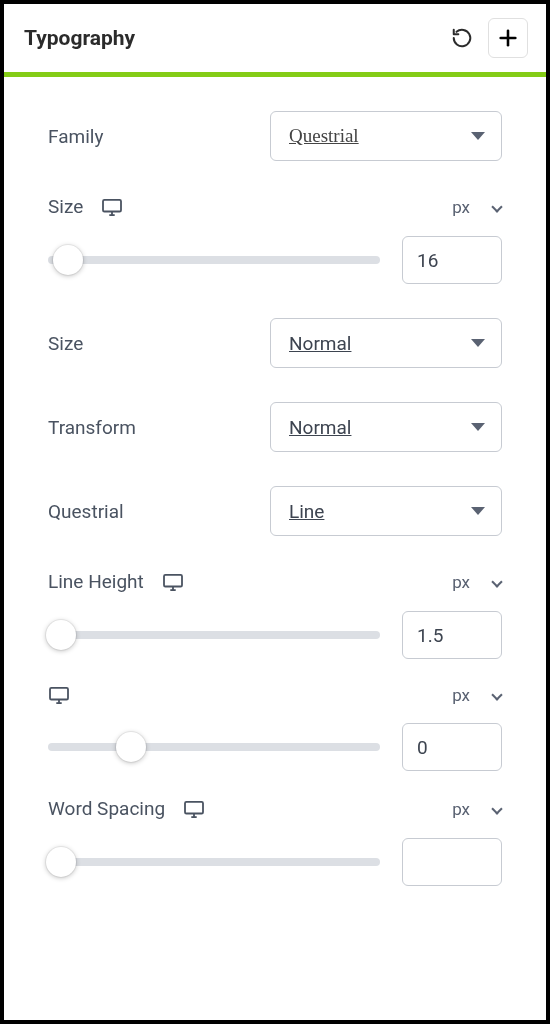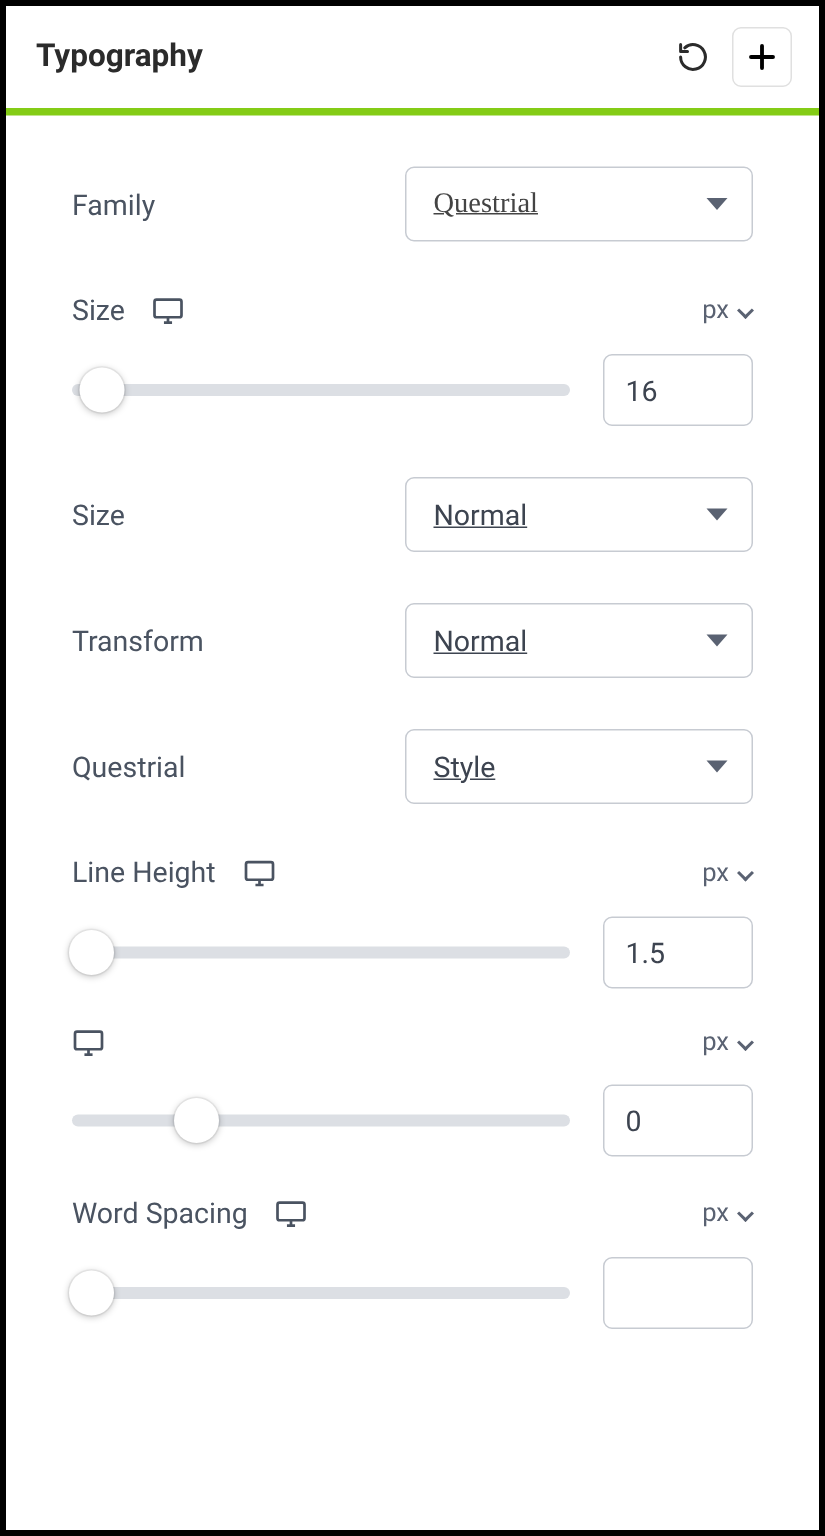--- a/index.html
+++ b/index.html
@@ -69,21 +69,21 @@
   .select.serif { font-family: Georgia, 'Times New Roman', serif; color: #444; }
   .caret {
     width: 0; height: 0;
     border-left: 7px solid transparent;
     border-right: 7px solid transparent;
     border-top: 8px solid #5a6272;
   }
   .unit {
     display: flex;
     align-items: center;
-    gap: 6px;
+    gap: 22px;
     color: #5a6272;
     font-size: 17px;
     cursor: pointer;
   }
   .chev-sm {
     width: 10px; height: 10px; position: relative;
   }
   .chev-sm::before {
     content: "";
     position: absolute;
@@ -202,21 +202,21 @@
     <div class="row-label">Transform</div>
     <div class="select">
       <span>Normal</span>
       <span class="caret"></span>
     </div>
   </div>
 
   <div class="row gap-top">
     <div class="row-label">Questrial</div>
     <div class="select">
-      <span>Style</span>
+      <span>Line</span>
       <span class="caret"></span>
     </div>
   </div>
 
   <div class="row gap-top">
     <div class="row-label">
       <span>Line Height</span>
       <span>
         <svg width="22" height="18" viewBox="0 0 24 20" fill="none" stroke="#4a5361" stroke-width="2">
             <rect x="2" y="2" width="20" height="13" rx="1.5"></rect>

